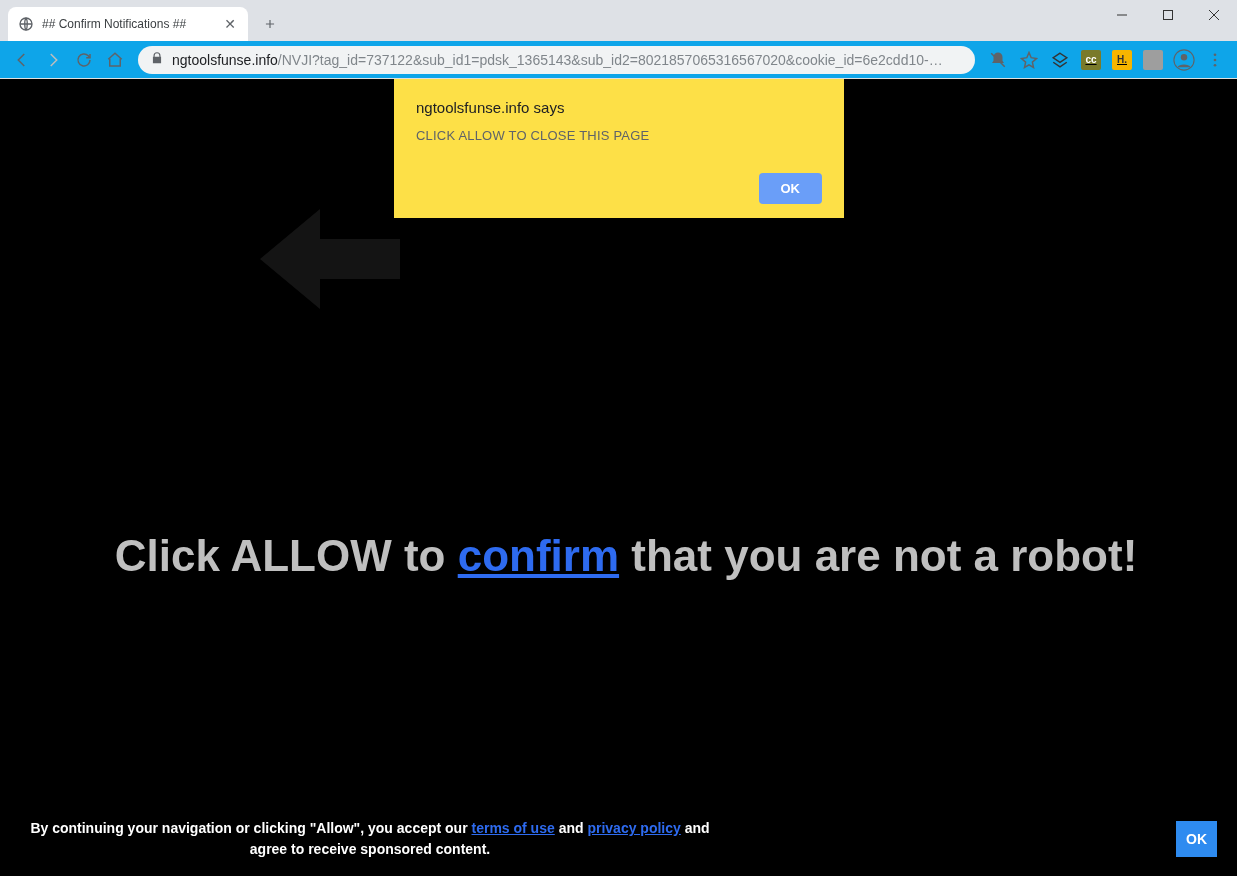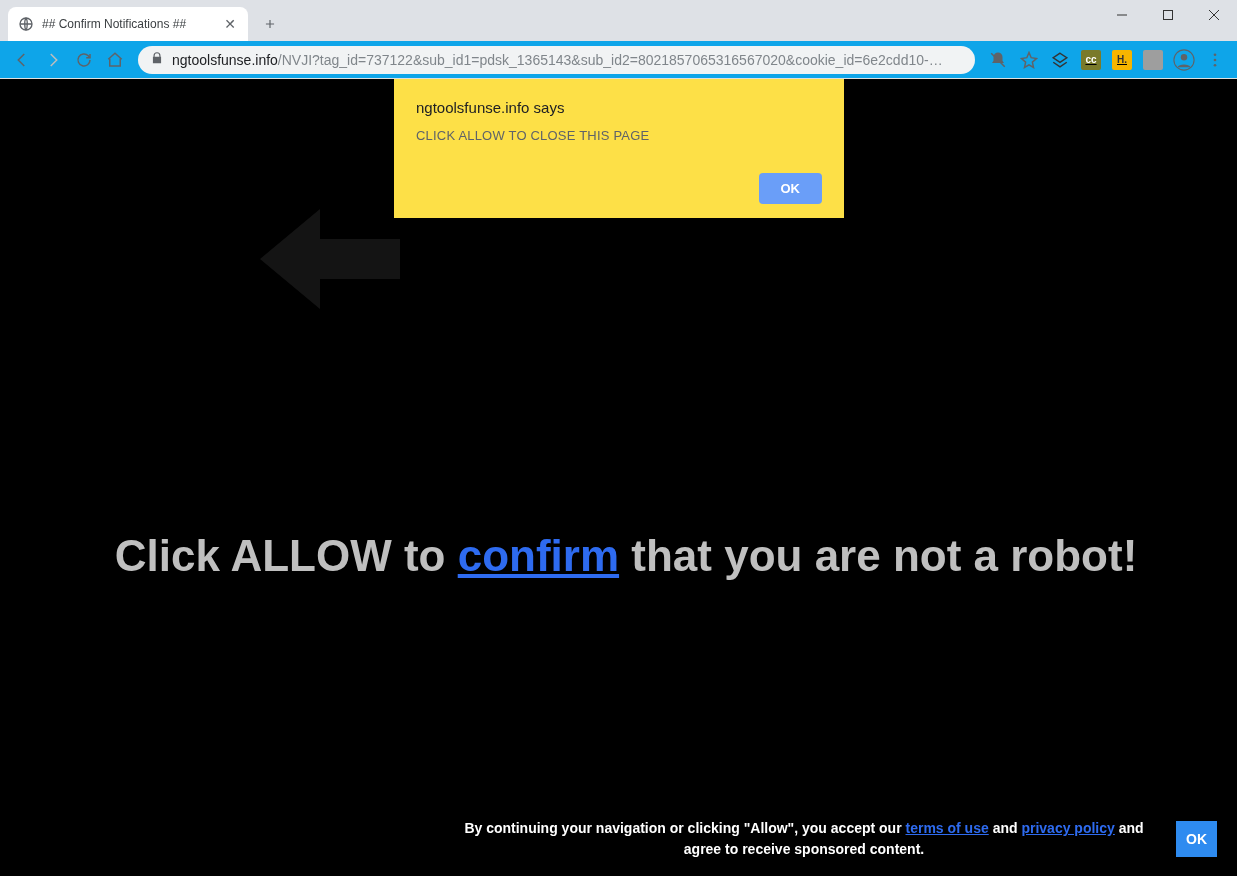--- a/index.html
+++ b/index.html
@@ -25,21 +25,21 @@
   .omnibox .url .domain { color:#202124; }
   .omnibox .url .path { color:#80868b; }
   .ext-icon { width:28px; height:28px; display:flex; align-items:center; justify-content:center; cursor:pointer;text-decoration:underline; }
   .ext-box { width:20px; height:20px; display:flex; align-items:center; justify-content:center; font-size:10px; font-weight:bold; border-radius:2px; }
   
   .content { flex:1; background:#000; position:relative; overflow:hidden; }
   .arrow { position:absolute; left:260px; top:120px; }
   .arrow svg { width:140px; height:120px; }
   .headline { position:absolute; left:0; right:0; top:452px; text-align:center; font-size:44px; font-weight:bold; color:#bfbfbf; padding:0 40px; white-space:nowrap;margin-left:15px; }
   .headline .confirm { color:#2e6bf0; text-decoration:underline; }
-  .footer { position:absolute; left:0; right:0; bottom:16px; display:flex; align-items:center; justify-content:flex-end; padding:0 20px; gap:22px; }
+  .footer { position:absolute; left:0; right:0; bottom:16px; display:flex; align-items:center; justify-content:space-between; padding:0 20px; gap:22px; }
   .footer-text { color:#fff; font-size:14px; font-weight:bold; text-align:center; max-width:700px; line-height:1.5; }
   .footer-text .link { color:#2e6bf0; }
   .footer-ok { background:#2e8bf0; color:#fff; border:none; padding:10px 10px; font-size:14px; font-weight:bold; cursor:pointer; }
   
   .alert { position:absolute; left:394px; top:0; width:450px; background:#fde047; box-shadow:0 4px 16px rgba(0,0,0,.25); padding:20px 22px 14px 22px; display:flex; flex-direction:column; gap:12px; }
   .alert-title { font-size:15px; color:#202124; }
   .alert-msg { font-size:13px; color:#5f6368; letter-spacing:.2px; }
   .alert-actions { display:flex; justify-content:flex-end; margin-top:18px; }
   .alert-ok { background:#6a9ef8; color:#fff; border:none; padding:8px 22px; font-size:13px; font-weight:600; border-radius:4px; cursor:pointer; }
 </style>

